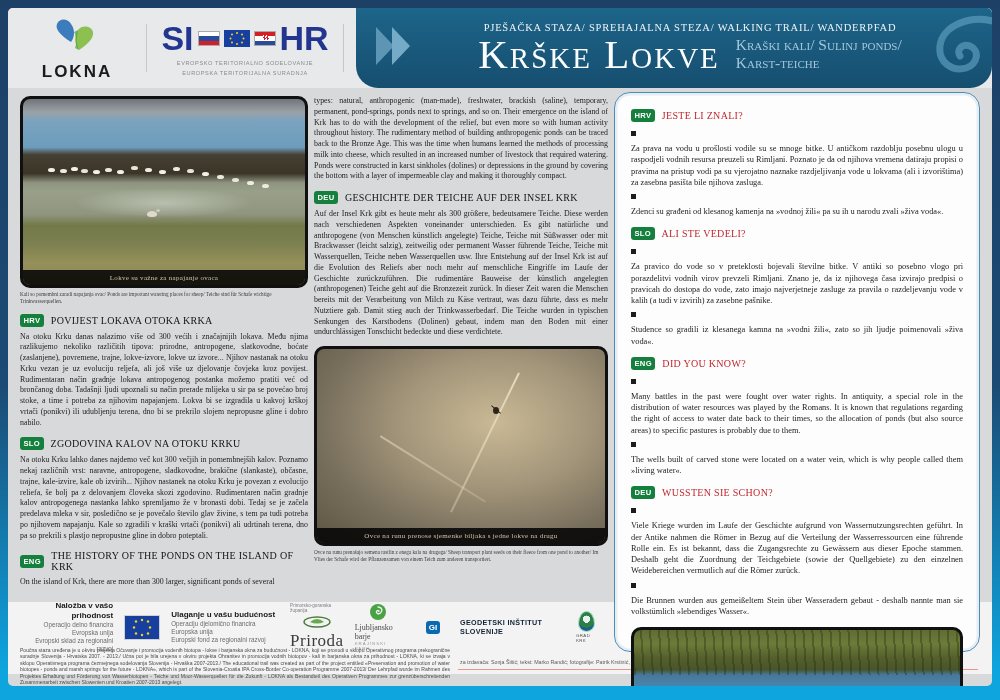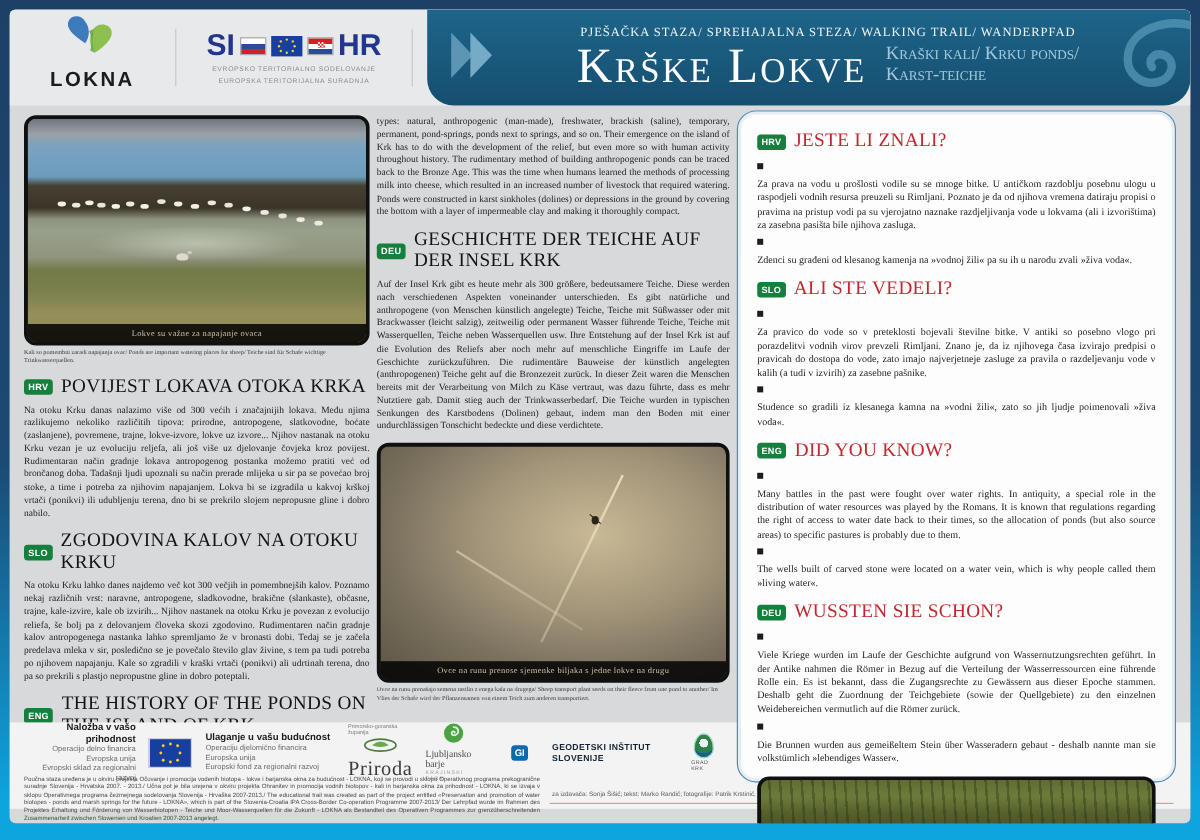--- a/index.html
+++ b/index.html
@@ -7,26 +7,26 @@
   body { font-family:"Liberation Serif", serif; }
 
   .poster { position:relative; width:1000px; height:700px;
     background:linear-gradient(180deg,#1d4066 0%,#1b4a74 55%,#0ea5df 96%); }
   .inner { position:absolute; left:8px; top:8px; width:984px; height:678px;
     background:#d8d9db; border-radius:5px; overflow:hidden; }
 
   
   .header { position:absolute; top:0; left:0; right:0; height:80px; background:#e8e9eb;
     display:flex; align-items:stretch; }
-  .lokna { width:138px; display:flex; flex-direction:column; align-items:center; padding-top:4px; }
+  .lokna { width:138px; display:flex; flex-direction:column; align-items:center; justify-content:center; padding-top:4px; }
   .lokna-name { font-family:"Liberation Sans",sans-serif; font-weight:bold; font-size:17px; letter-spacing:2px; color:#1b1b1b; }
   .vline { width:1px; background:#c6c7c9; margin:16px 0; }
   .sihr { width:196px; display:flex; flex-direction:column; align-items:center; justify-content:center; gap:2px; }
   .sihr-row { display:flex; align-items:center; gap:4px; }
-  .sihr-code { font-family:"Liberation Sans",sans-serif; font-weight:bold; font-size:25px; color:#23368f; }
+  .sihr-code { font-family:"Liberation Sans",sans-serif; font-weight:bold; font-size:34px; color:#23368f; }
   .flag { width:22px; height:15px; border:0.5px solid #aaa; }
   .flag-si { background:linear-gradient(180deg,#fff 0 33%,#2a4b9b 33% 66%,#d32027 66% 100%); }
   .flag-hr { background:linear-gradient(180deg,#d32027 0 33%,#fff 33% 66%,#2a4b9b 66% 100%); position:relative; }
   .flag-hr:after { content:""; position:absolute; left:8px; top:3px; width:6px; height:5px;
     background:repeating-conic-gradient(#d32027 0 25%, #fff 0 50%) 0 0/3px 3px; }
   .flag-eu { width:26px; height:17px; background:#173fa0; position:relative; }
   .sihr-small { font-family:"Liberation Sans",sans-serif; font-size:5.6px; letter-spacing:.6px; color:#8a8b8e; text-align:center; line-height:1.35; }
   .title-box { flex:1; margin-left:12px; position:relative; overflow:hidden;
     background:linear-gradient(180deg,#1d658a 0%,#164e6f 100%);
     border-radius:0 0 22px 22px; display:flex; align-items:center; padding:0 34px 0 14px; }
@@ -44,21 +44,21 @@
   .col-left  { left:12px;  width:288px; }
   .col-mid   { left:306px; width:294px; }
   .panel { position:absolute; left:606px; top:4px; width:366px; height:560px;
     background:#fdfdfd; border:1.4px solid #4d8cb5; border-radius:16px;
     box-shadow:0 0 0 2.5px #e6eef4 inset; padding:14px 16px 12px 16px; z-index:3; }
 
   .para { font-size:7.9px; line-height:1.36; color:#1d1d1d; text-align:justify; }
   .sec-head { display:flex; align-items:center; gap:7px; margin:9px 0 5px 0; }
   .badge { background:#15803d; color:#fff; font-family:"Liberation Sans",sans-serif;
     font-weight:bold; font-size:7.6px; padding:2px 3.5px; border-radius:3px; letter-spacing:.3px; }
-  .sec-title { font-size:16px; letter-spacing:.3px; color:#141414; }
+  .sec-title { font-size:10px; letter-spacing:.3px; color:#141414; }
   .panel .sec-title { color:#c0272e; }
   .panel .sec-head { margin:2px 0 6px 0; }
   .bullets { margin-bottom:10px; }
   .bullet-item { display:flex; gap:7px; font-size:8.4px; line-height:1.34; color:#1d1d1d; text-align:justify; margin-bottom:3px;flex-direction:column; }
   .sq { flex:0 0 5px; width:5px; height:5px; background:#1d1d1d; margin-top:3px; }
 
   
   .photo { position:relative; border-radius:10px; overflow:hidden; background:#000; border:3px solid #101010; }
   .photo-cap { position:absolute; left:0; right:0; bottom:0; height:15px; background:rgba(5,5,5,.88);
     color:#cfc3a8; font-size:7px; display:flex; align-items:center; justify-content:center; letter-spacing:.3px; }
@@ -167,21 +167,21 @@
           <svg width="50" height="46" viewBox="0 0 50 46">
             <path d="M6 4 L24 23 L6 42 Z" fill="#5d95b5"></path>
             <path d="M22 4 L40 23 L22 42 Z" fill="#76abc7"></path>
           </svg>
         </span>
         <div class="title-center">
           <div class="trail-line">PJEŠAČKA STAZA/ SPREHAJALNA STEZA/ WALKING TRAIL/ WANDERPFAD</div>
           <div class="title-row">
             <div class="big-title">Krške Lokve</div>
             <div class="subtitle">
-              <div>Kraški kali/ Krku ponds/</div>
+              <div>Kraški kali/ Sulinj ponds/</div>
               <div>Karst-teiche</div>
             </div>
           </div>
         </div>
         <span class="swirl">
           <svg width="86" height="72" viewBox="0 0 86 72">
             <path d="M84 10 C58 2 30 14 28 34 C26 50 40 60 54 56 C66 52 68 38 58 34 C50 31 44 38 48 44" fill="none" stroke="#5d9dbd" stroke-width="7" stroke-linecap="round" opacity=".8"></path>
           </svg>
         </span>
       </div>

